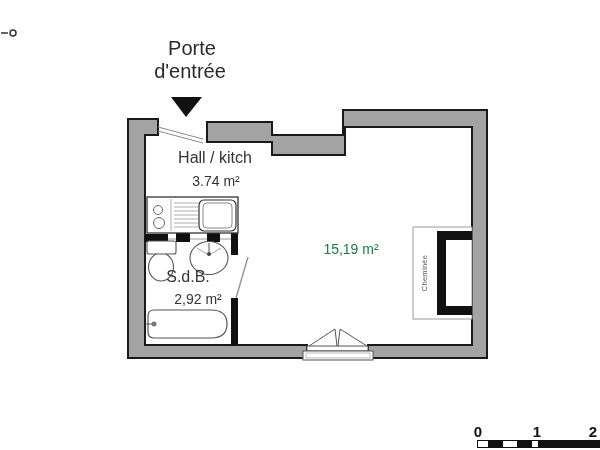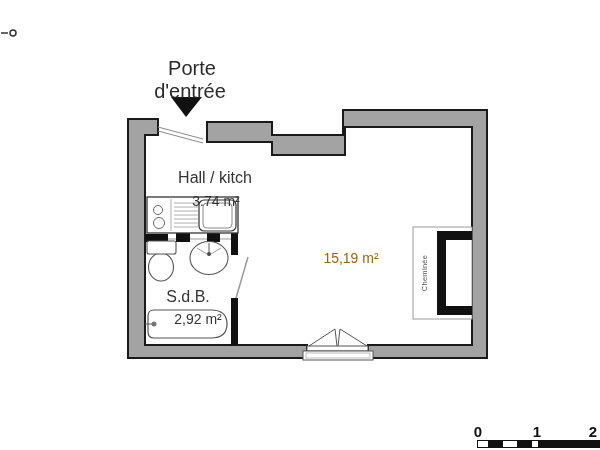--- a/index.html
+++ b/index.html
@@ -3,21 +3,21 @@
 <meta charset="utf-8">
 <style>
   html,body{margin:0;padding:0;background:#ffffff;}
   .stage{
     position:relative;width:600px;height:450px;overflow:hidden;background:#ffffff;
     font-family:"Liberation Sans", sans-serif;color:#333;
   }
   .stage svg{position:absolute;left:0;top:0;}
   .lbl{
     position:absolute;white-space:nowrap;transform:translateX(-50%);
-    line-height:1.1;color:#333;text-align:left;margin-top:20px;
+    line-height:1.1;color:#333;text-align:left;
   }
   .lbl-big{font-size:16px;}
   .lbl-small{font-size:14px;}
   .entrance-label{font-size:20px;color:#2a2a2a;}
   .cheminee{
     position:absolute;left:424px;top:273px;font-size:7.5px;color:#555;
     transform:translate(-50%,-50%) rotate(-90deg);white-space:nowrap;letter-spacing:0.3px;
   }
   .scalebar{position:absolute;left:477px;top:440px;width:121px;height:6px;border:1px solid #111;background:#fff;}
   .scalebar .seg{position:absolute;top:0;height:6px;background:#111;}
@@ -112,21 +112,21 @@
       <path d="M437,231 H472 V240 H446 V306 H472 V315 H437 Z" fill="#111"></path>
     </g>
   </svg>
 
   <div class="lbl entrance-label" style="left:192px;top:37px;">Porte</div>
   <div class="lbl entrance-label" style="left:190px;top:60px;">d'entrée</div>
 
   <div class="lbl lbl-big" style="left:215px;top:149px;">Hall / kitch</div>
   <div class="lbl lbl-small" style="left:216px;top:174px;">3.74 m²</div>
 
-  <div class="lbl lbl-small" style="left:351px;top:231px;color:#a16207;">15,19 m²</div>
+  <div class="lbl lbl-small" style="left:351px;top:242px;color:#15803d;">15,19 m²</div>
 
   <div class="lbl lbl-big" style="left:188px;top:268px;">S.d.B.</div>
   <div class="lbl lbl-small" style="left:198px;top:292px;">2,92 m²</div>
 
   <div class="cheminee">Cheminée</div>
 
   <span class="scale-num" style="left:478px;top:423px;">0</span>
   <span class="scale-num" style="left:537px;top:423px;">1</span>
   <span class="scale-num" style="left:593px;top:423px;">2</span>
   <div class="scalebar">

